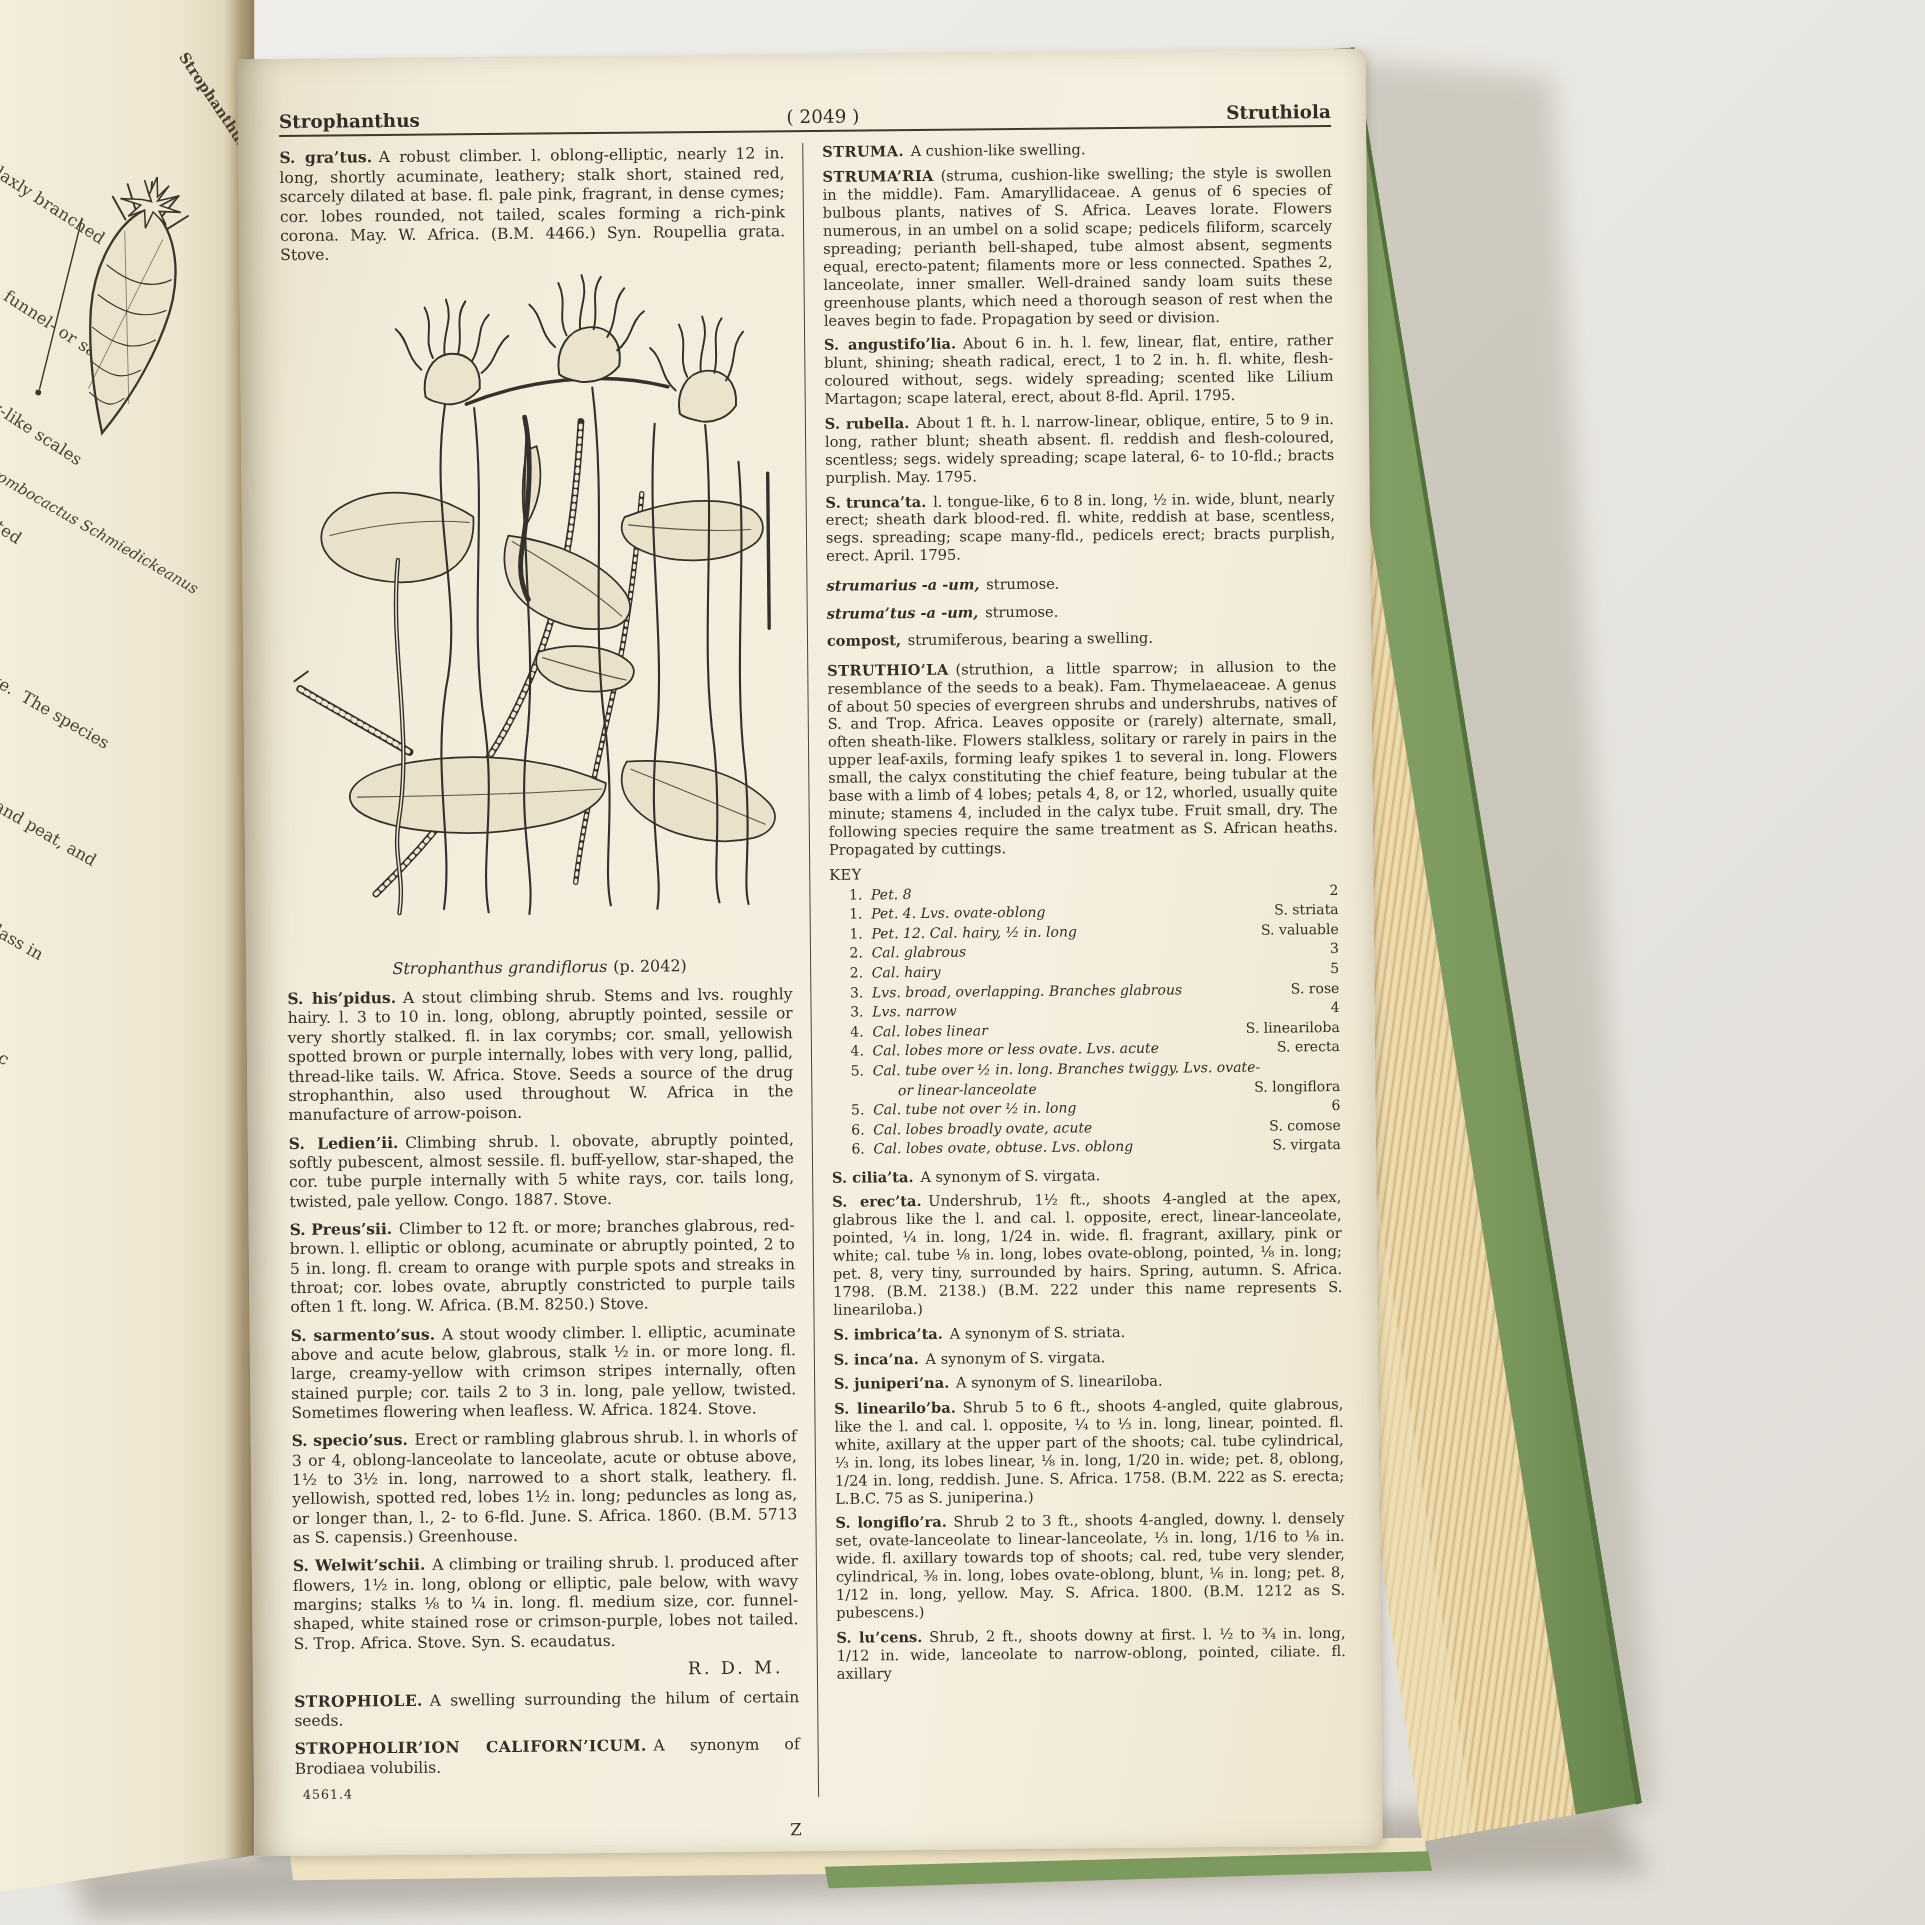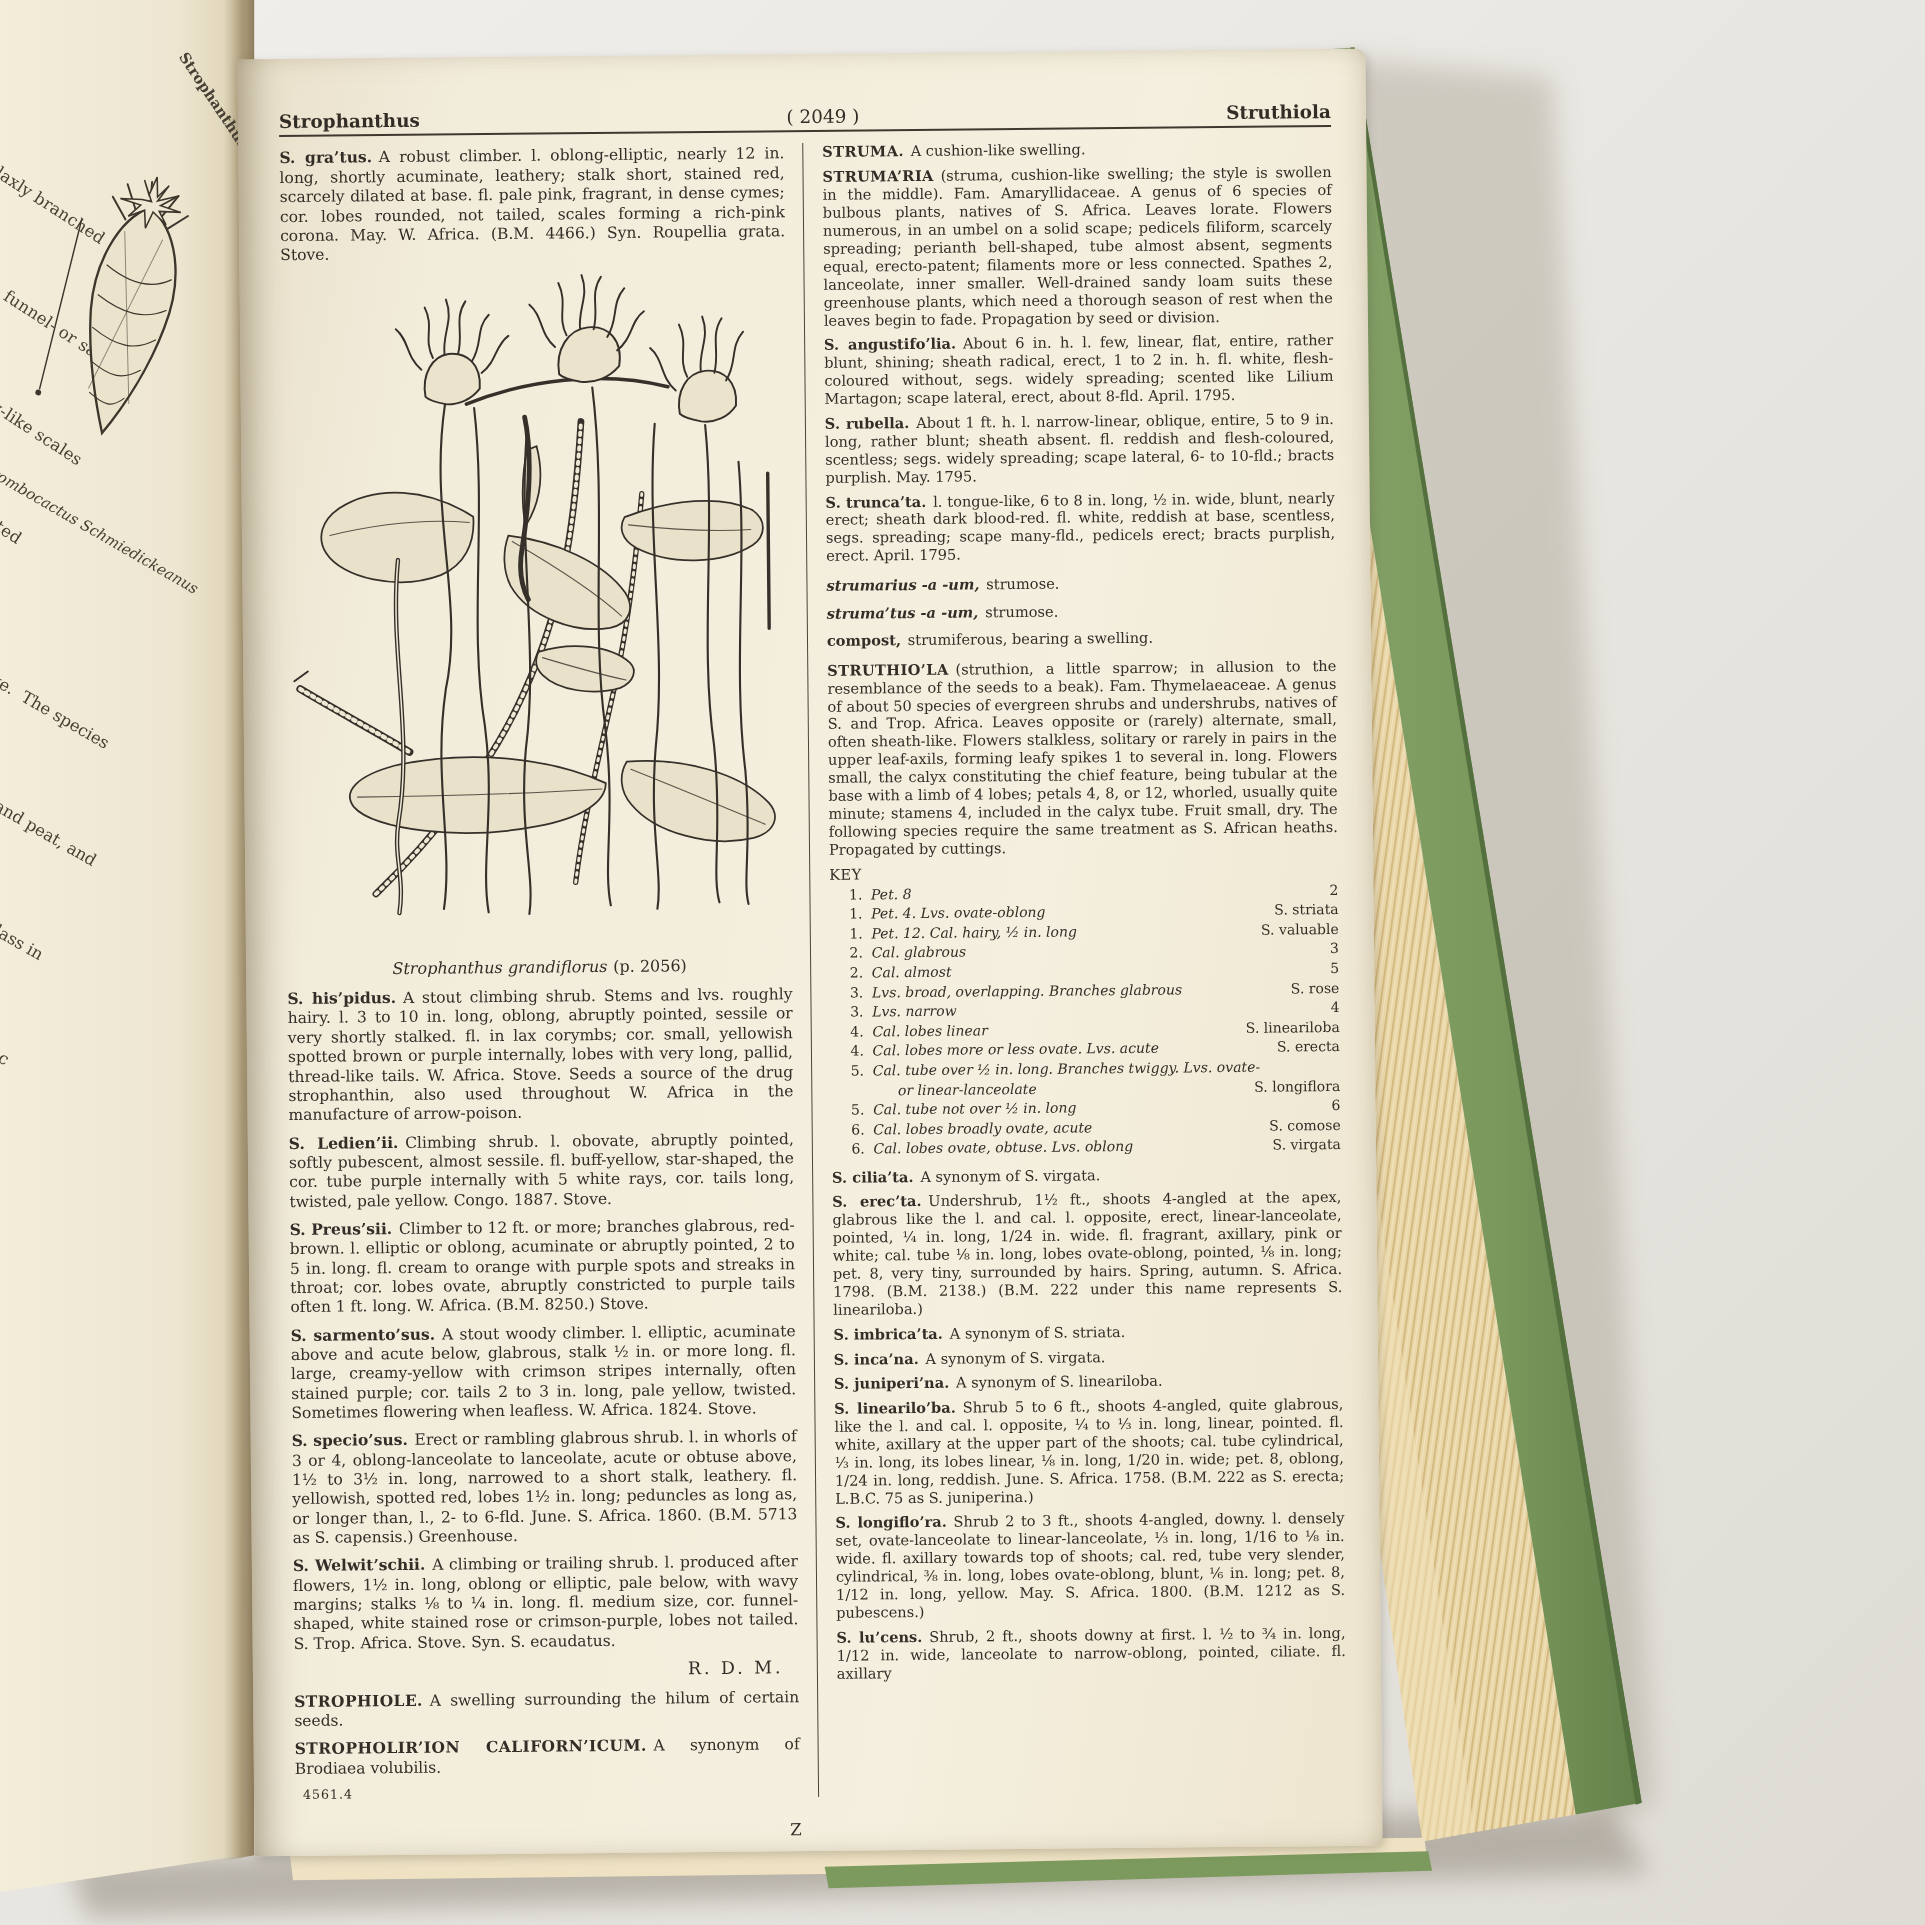--- a/index.html
+++ b/index.html
@@ -240,21 +240,21 @@
               <path d="M 436,160 C 446,272 428,386 442,490 C 450,576 438,622 446,652"></path>
               <path d="M 470,198 C 478,300 462,412 474,516 C 480,592 470,630 476,654"></path>
             </g>
             <path d="M 118,296 C 108,390 132,472 116,566 C 110,602 122,622 116,660" stroke-width="4.5"></path>
             <path d="M 118,296 C 108,390 132,472 116,566 C 110,602 122,622 116,660" stroke-width="1.6" stroke="#efe8d4"></path>
             <path d="M 250,150 C 258,190 254,238 246,286 C 242,308 246,326 252,338" stroke-width="5"></path>
           </g>
         </svg>
       </figure>
       <div class="fig-caption">
-        <span class="it">Strophanthus grandiflorus</span><span>(p. 2056)</span>
+        <span class="it">Strophanthus grandiflorus</span><span>(p. 2042)</span>
       </div>
 
       <p class="entry">
         <span class="lead">S. his’pidus.</span><span>A stout climbing shrub. Stems and lvs. roughly hairy. l. 3 to 10 in. long, oblong, abruptly pointed, sessile or very shortly stalked. fl. in lax corymbs; cor. small, yellowish spotted brown or purple internally, lobes with very long, pallid, thread-like tails. W. Africa. Stove. Seeds a source of the drug strophanthin, also used throughout W. Africa in the manufacture of arrow-poison.</span>
       </p>
       <p class="entry">
         <span class="lead">S. Ledien’ii.</span><span>Climbing shrub. l. obovate, abruptly pointed, softly pubescent, almost sessile. fl. buff-yellow, star-shaped, the cor. tube purple internally with 5 white rays, cor. tails long, twisted, pale yellow. Congo. 1887. Stove.</span>
       </p>
       <p class="entry">
         <span class="lead">S. Preus’sii.</span><span>Climber to 12 ft. or more; branches glabrous, red-brown. l. elliptic or oblong, acuminate or abruptly pointed, 2 to 5 in. long. fl. cream to orange with purple spots and streaks in throat; cor. lobes ovate, abruptly constricted to purple tails often 1 ft. long. W. Africa. (B.M. 8250.) Stove.</span>
@@ -324,21 +324,21 @@
               <span class="key-t">Pet. 12.  Cal. hairy, ½ in. long</span>
               <span class="key-v">S. valuable</span>
             </div>
         <div class="key-row">
               <span class="key-n">2.</span>
               <span class="key-t">Cal. glabrous</span>
               <span class="key-v">3</span>
             </div>
         <div class="key-row">
               <span class="key-n">2.</span>
-              <span class="key-t">Cal. almost</span>
+              <span class="key-t">Cal. hairy</span>
               <span class="key-v">5</span>
             </div>
         <div class="key-row">
               <span class="key-n">3.</span>
               <span class="key-t">Lvs. broad, overlapping.  Branches glabrous</span>
               <span class="key-v">S. rose</span>
             </div>
         <div class="key-row">
               <span class="key-n">3.</span>
               <span class="key-t">Lvs. narrow</span>

